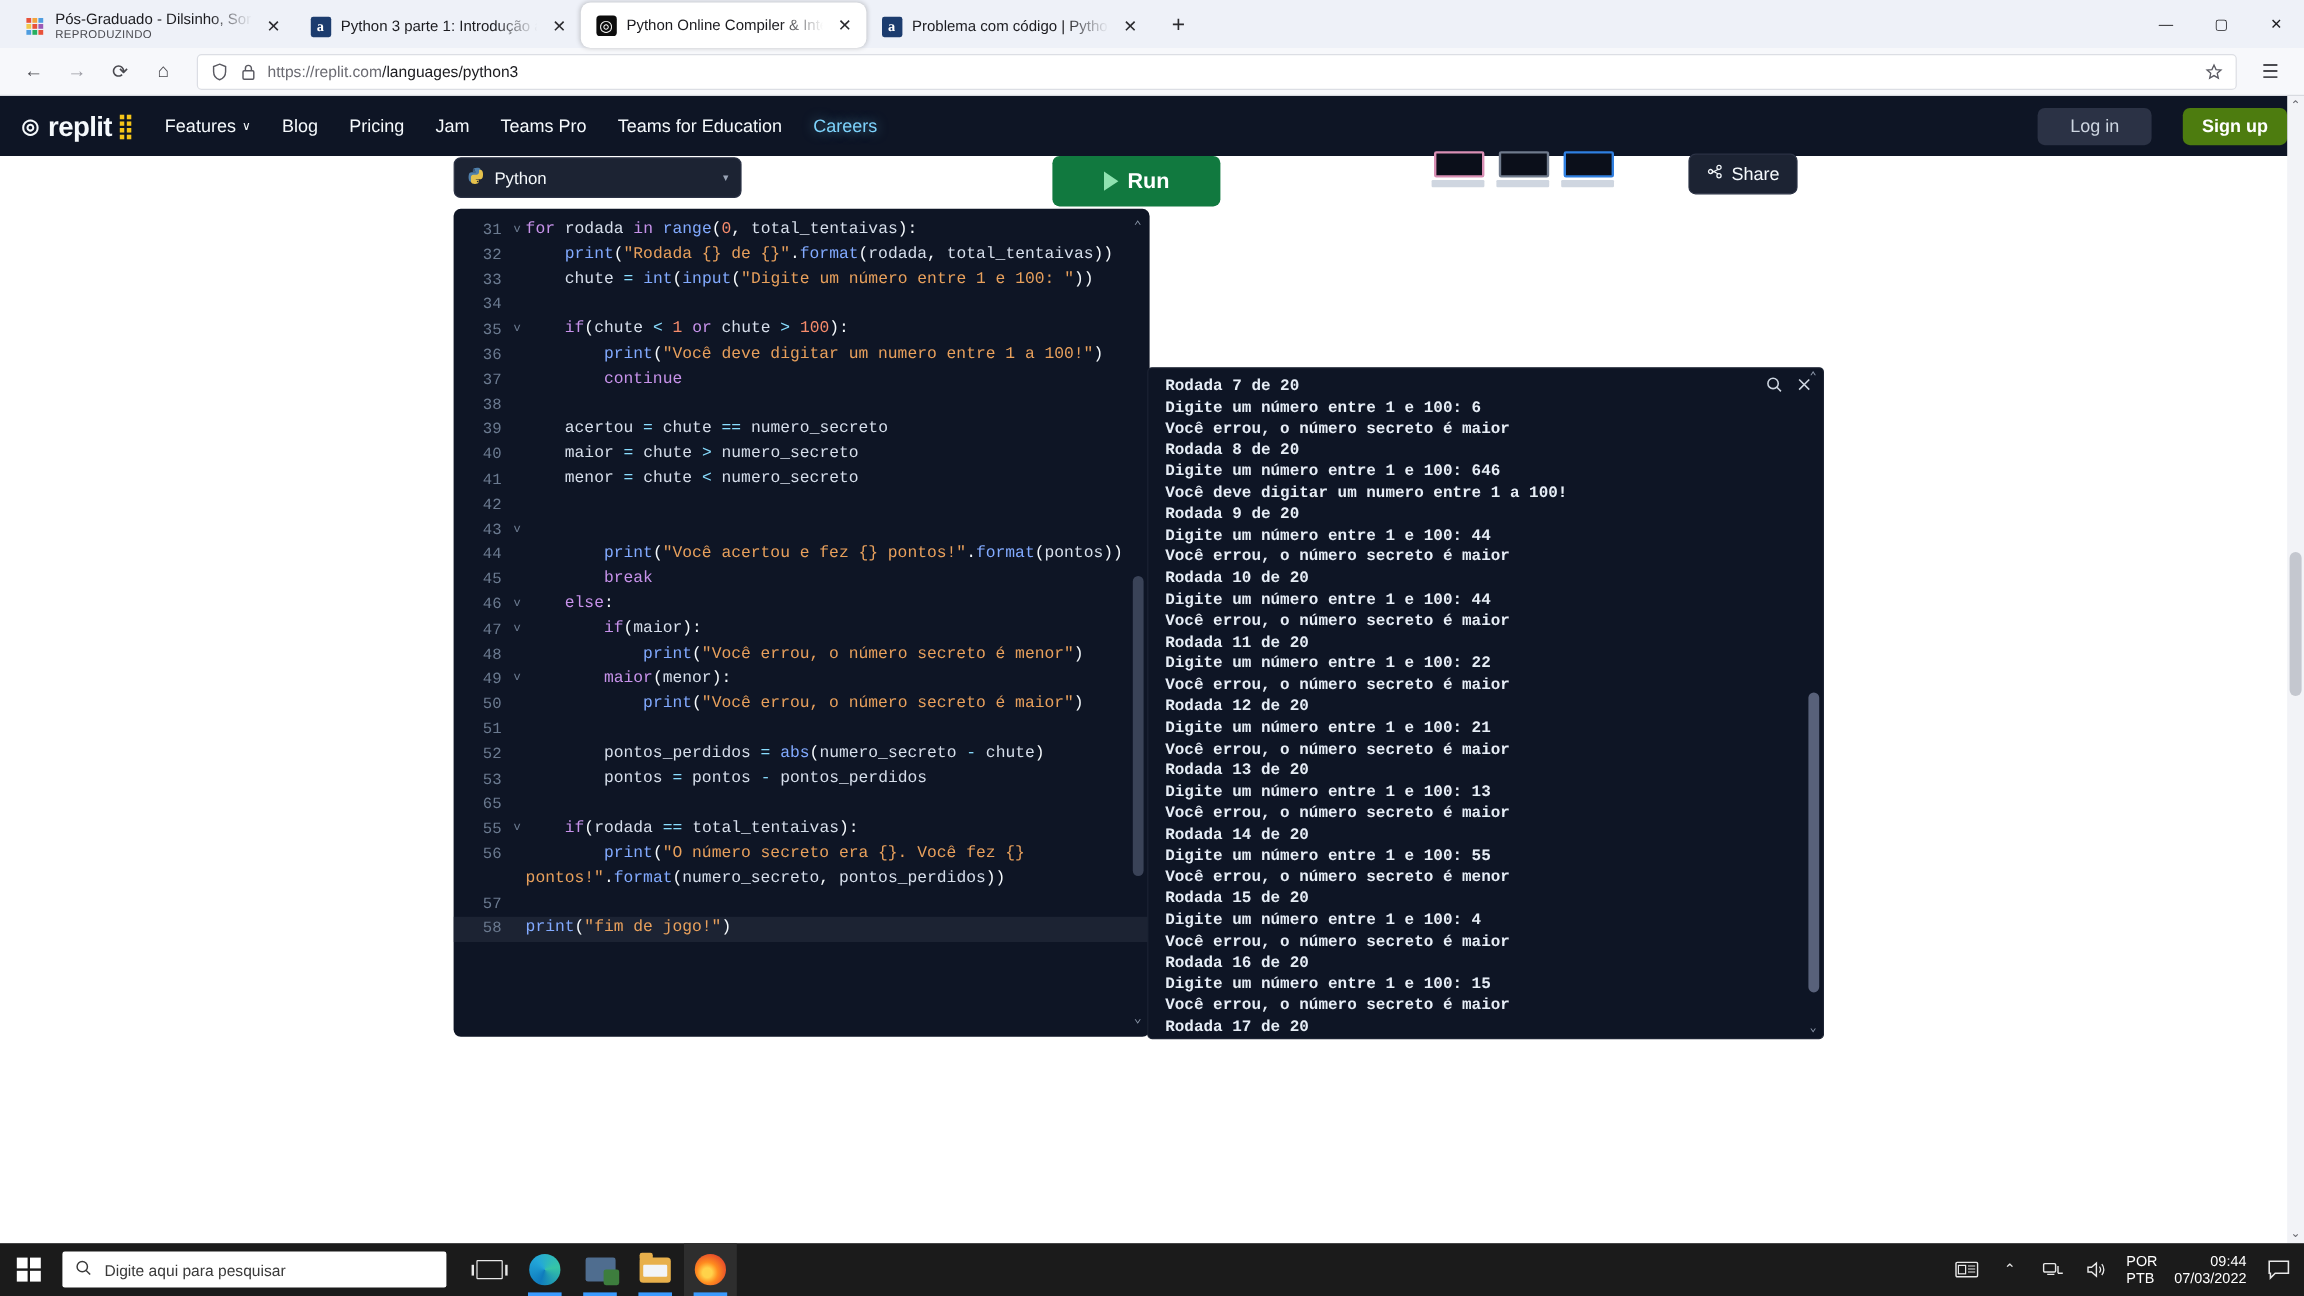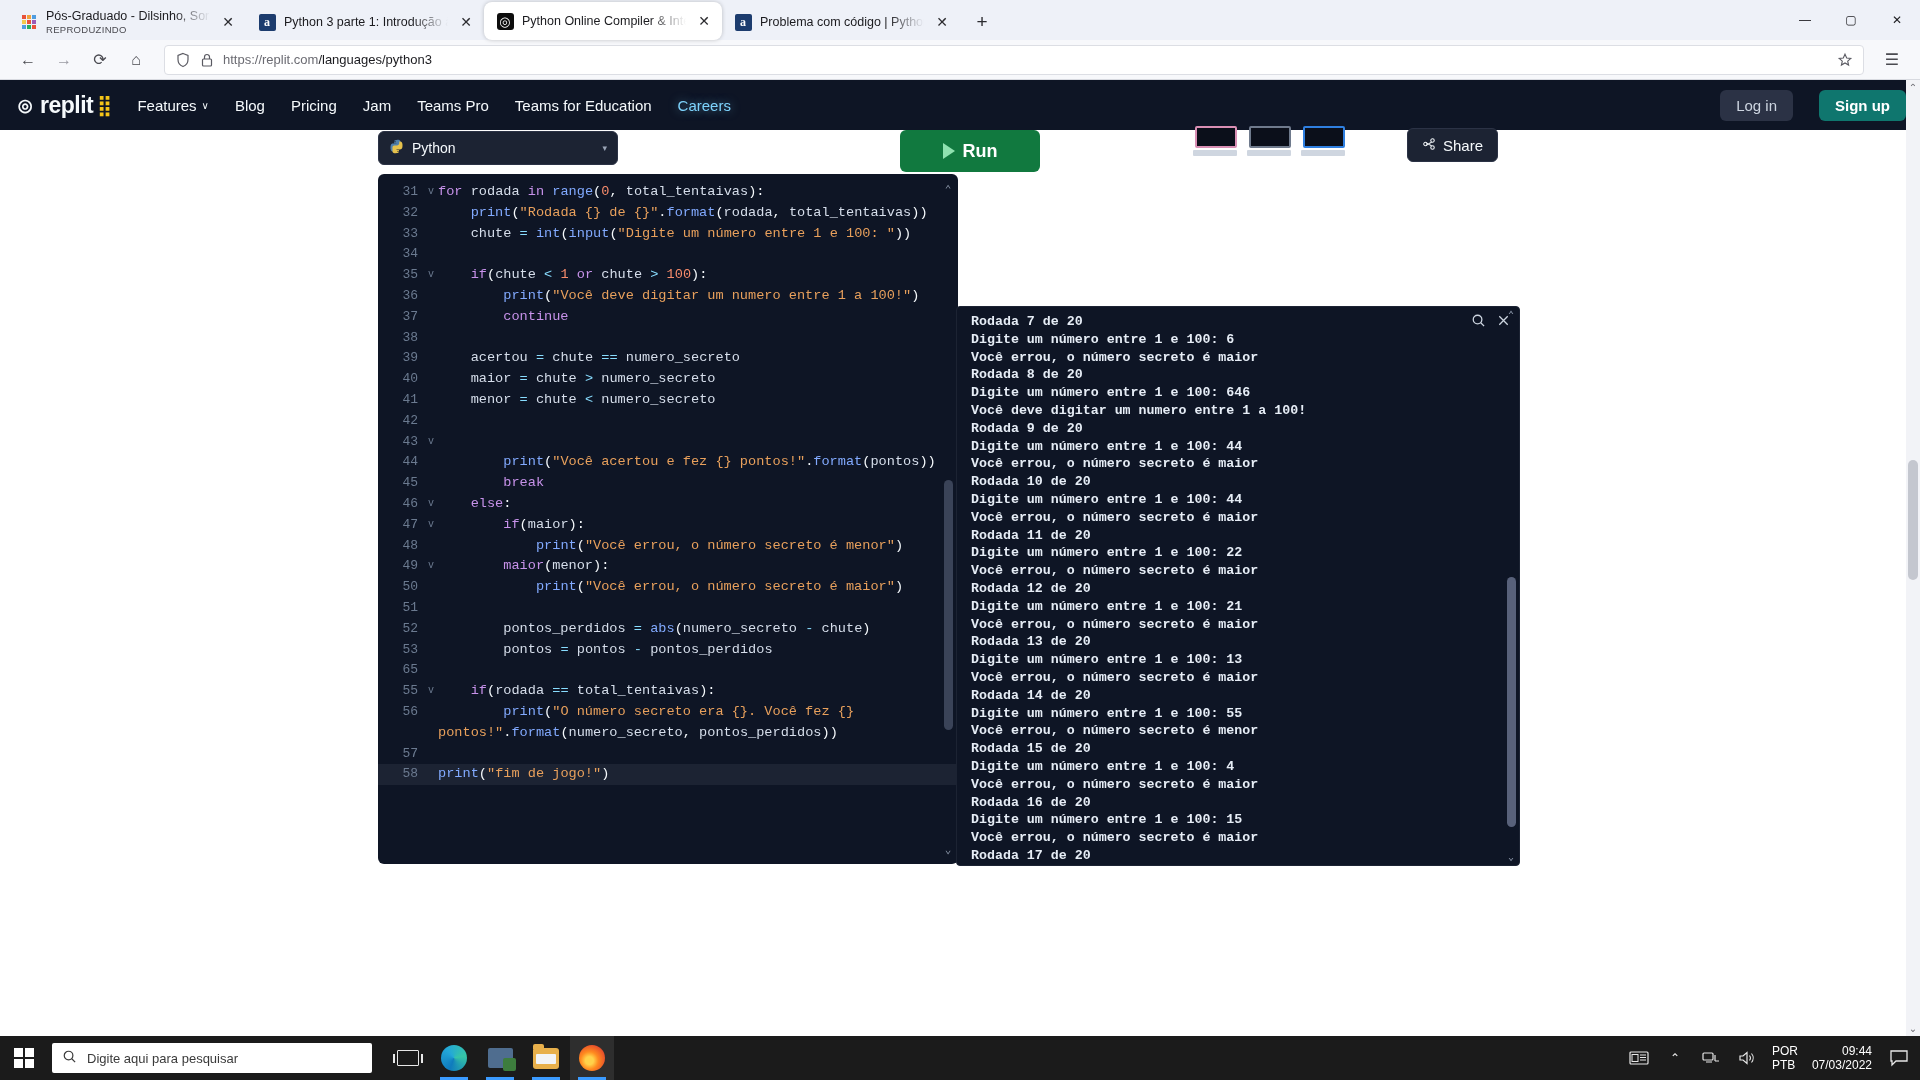--- a/index.html
+++ b/index.html
@@ -58,37 +58,37 @@
 
   .replit-nav {
     height: 50px; background:#0e1525; display:flex; align-items:center; padding: 0 14px; gap: 26px; color:#f5f9fc;
   }
   .logo { display:flex; align-items:center; gap:4px; font-size:23px; font-weight:bold; letter-spacing:-.5px; }
   .logo .mark { width:22px;height:22px;border-radius:4px;display:flex;align-items:center;justify-content:center;font-size:17px;color:#f5f9fc; }
   .logo .dots { color:#f5c518; font-size:20px; }
   .replit-nav a { color:#f5f9fc; font-size:15px; text-decoration:none; display:flex; align-items:center; gap:5px; }
   .replit-nav a.accent { color:#7dd3fc; text-shadow:0 0 10px rgba(125,211,252,.55); }
   .navspacer { flex:1; }
-  .btn-login { background:#2b3245; color:#cdd5e0; font-size:15px; padding:7px 16px; border-radius:6px; }
-  .btn-signup { background:#0f766e; color:#fff; font-size:15px; padding:7px 16px; border-radius:6px; font-weight:bold; }
+  .btn-login { background:#2b3245; color:#cdd5e0; font-size:15px; padding:7px 27px; border-radius:6px; }
+  .btn-signup { background:#4d7c0f; color:#fff; font-size:15px; padding:7px 16px; border-radius:6px; font-weight:bold; }
 
   
   .ide { position:relative; height: 906px; background:#ffffff; }
 
   .ide-toolbar {
     position:absolute; left:378px; top:0px; width:1142px; height: 36px;
     display:flex; align-items:center; gap:0;
   }
   .lang-select {
     width:240px; height:34px; background:#1c2333; border:1px solid #2b3245; border-radius:6px;
     display:flex; align-items:center; padding:0 10px; gap:8px; color:#f5f9fc; font-size:14px;
   }
   .lang-select .caret { margin-left:auto; font-size:9px; color:#9aa4b6; }
   .run-btn {
-    position:absolute; left:522px; top:0px; width:140px; height:42px; background:#11793f; border-radius:6px;
+    position:absolute; left:499px; top:0px; width:140px; height:42px; background:#11793f; border-radius:6px;
     display:flex; align-items:center; justify-content:center; gap:8px; color:#fff; font-size:18px; font-weight:600;
   }
   .run-btn .tri { width:0;height:0;border-left:12px solid #8fe2b0; border-top:8px solid transparent; border-bottom:8px solid transparent; }
   .share-btn {
     position:absolute; right:22px; top:-2px; height:34px; padding:0 14px; background:#1c2333; border:1px solid #2b3245;
     border-radius:6px; display:flex; align-items:center; gap:7px; color:#f5f9fc; font-size:15px;
   }
   .device-icons { position:absolute; right:175px; top:-4px; display:flex; gap:10px; align-items:flex-end; }
   .dev { width:44px; height:30px; position:relative; }
   .dev .scr { position:absolute; inset:0 0 8px 2px; background:#0b0f1a; border:2px solid #6f7a8c; border-radius:2px; }

